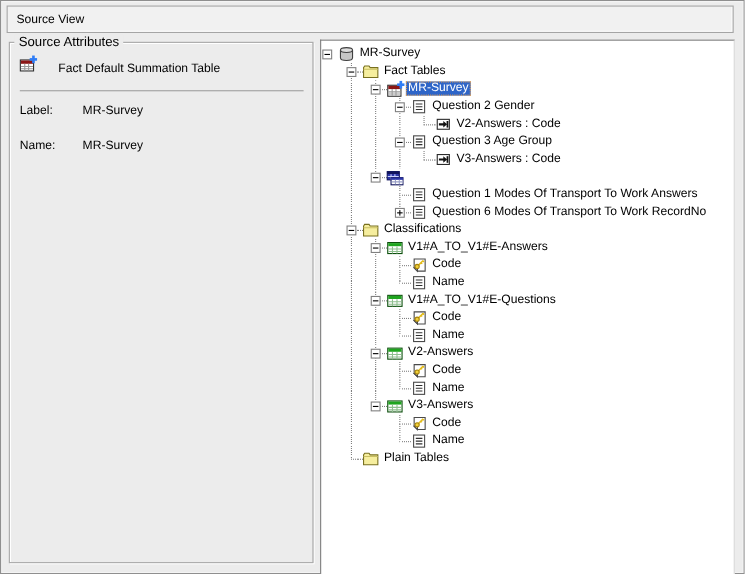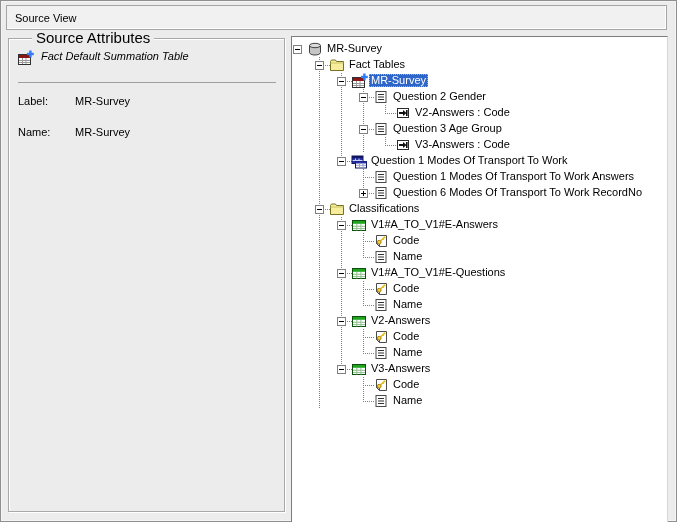--- a/index.html
+++ b/index.html
@@ -3,23 +3,23 @@
 <meta charset="utf-8">
 <style>
   html,body{margin:0;padding:0;background:#bfbfbf;font-family:"Liberation Sans",sans-serif;}
   .window{position:relative;width:677px;height:522px;background:var(--panel-bg,#ececec);
     box-shadow:inset 0 0 0 1px #8f8f8f, inset 0 0 0 2px #f4f4f4;overflow:hidden;}
   .sv-bar{position:absolute;left:6px;top:5px;width:661px;height:25px;box-sizing:border-box;
     background:#f1f1f1;border:1px solid #a5a5a5;box-shadow:inset -1px -1px 0 #ffffff;
     display:flex;align-items:center;padding-left:8px;font-size:11px;color:#000;}
   .gb{position:absolute;left:8px;top:38px;width:277px;height:474px;box-sizing:border-box;
     border:1px solid #a8a8a8;box-shadow:1px 1px 0 #ffffff, inset 1px 1px 0 #ffffff;}
-  .gb-legend{position:absolute;top:-8px;left:23px;background:var(--panel-bg,#ececec);
-    padding:0 4px;font-size:15px;line-height:14px;}
-  .sum{position:absolute;left:8px;top:11px;display:flex;align-items:flex-start;gap:6px;font-size:11px;font-style:italic;}
+  .gb-legend{position:absolute;top:-8px;left:4px;background:var(--panel-bg,#ececec);
+    padding:0 4px;font-size:12px;line-height:14px;}
+  .sum{position:absolute;left:8px;top:11px;display:flex;align-items:flex-end;gap:18px;font-size:11px;}
   .sum .icon{width:18px;height:18px;display:inline-block;}
   .sep{position:absolute;left:9px;top:43px;width:258px;height:1px;background:#9f9f9f;}
   .fld{position:absolute;left:9px;font-size:11px;height:13px;line-height:13px;white-space:nowrap;}
   .fld .cap{display:inline-block;width:54px;}
   .tree{position:absolute;left:291px;top:36px;width:377px;height:486px;box-sizing:border-box;
     background:var(--tree-bg,#fff);border-top:1px solid #7c7c7c;border-left:1px solid #7c7c7c;
     border-right:1px solid #d6d6d6;padding-top:4px;overflow:hidden;}
   .tree-row{position:relative;height:16px;width:100%;}
   .vline{position:absolute;width:1px;
     background-image:repeating-linear-gradient(to bottom,#808080 0 1px,transparent 1px 2px);}
@@ -176,21 +176,20 @@
         <span class="tree-icon" style="left: 59px;">
           <svg width="16" height="16" viewBox="0 0 16 16">
             <rect x="1" y="3" width="11" height="7.5" fill="#2b35a8" stroke="#11155e"></rect>
             <rect x="1" y="3" width="11" height="2.2" fill="#11155e"></rect>
             <path d="M1.5 7.5 h10 M4.5 5.5 v5 M8 5.5 v5" stroke="#cdd4ff" fill="none"></path>
             <rect x="4.5" y="8.5" width="11" height="6.5" fill="#ffffff" stroke="#11155e"></rect>
             <rect x="4.5" y="8.5" width="11" height="2" fill="#2b35a8"></rect>
             <path d="M5 12.3 h10 M8.5 10.5 v4 M12 10.5 v4" stroke="#9aa0c8" fill="none"></path>
           </svg>
         </span>
-        <span class="tree-label" style="left: 77px;">Question 1 Modes Of Transport To Work</span>
       </div>
       <div class="tree-row">
         <div class="vline" style="left: 27px; top: 0px; height: 16px;"></div>
         <div class="vline" style="left: 71px; top: 0px; height: 8px;"></div>
         <div class="vline" style="left: 71px; top: 8px; height: 8px;"></div>
         <div class="hline" style="left: 71px; width: 11px;"></div>
         <span class="tree-icon" style="left: 81px;">
           <svg width="16" height="16" viewBox="0 0 16 16">
             <rect x="3" y="2.5" width="10" height="11" fill="#ffffff" stroke="#4a4a4a"></rect>
             <path d="M5 5.5 h6 M5 8 h6 M5 10.5 h6" stroke="#303030" fill="none"></path>
@@ -390,14 +389,25 @@
         <div class="vline" style="left: 71px; top: 0px; height: 8px;"></div>
         <div class="hline" style="left: 71px; width: 11px;"></div>
         <span class="tree-icon" style="left: 81px;">
           <svg width="16" height="16" viewBox="0 0 16 16">
             <rect x="3" y="2.5" width="10" height="11" fill="#ffffff" stroke="#4a4a4a"></rect>
             <path d="M5 5.5 h6 M5 8 h6 M5 10.5 h6" stroke="#303030" fill="none"></path>
           </svg>
         </span>
         <span class="tree-label" style="left: 99px;">Name</span>
       </div>
+      <div class="tree-row">
+        <div class="vline" style="left: 27px; top: 0px; height: 8px;"></div>
+        <div class="hline" style="left: 27px; width: 11px;"></div>
+        <span class="tree-icon" style="left: 37px;">
+          <svg width="16" height="16" viewBox="0 0 16 16">
+            <path d="M1.5 13.5 v-9 l1 -1.5 h4 l1 1.5 h7 v9 z" fill="#f6ee9e" stroke="#78701f"></path>
+            <path d="M1.5 6 h13" stroke="#c9bf62" fill="none"></path>
+          </svg>
+        </span>
+        <span class="tree-label" style="left: 55px;">Plain Tables</span>
+      </div>
     </div>
 </div>
 
 </body></html>

